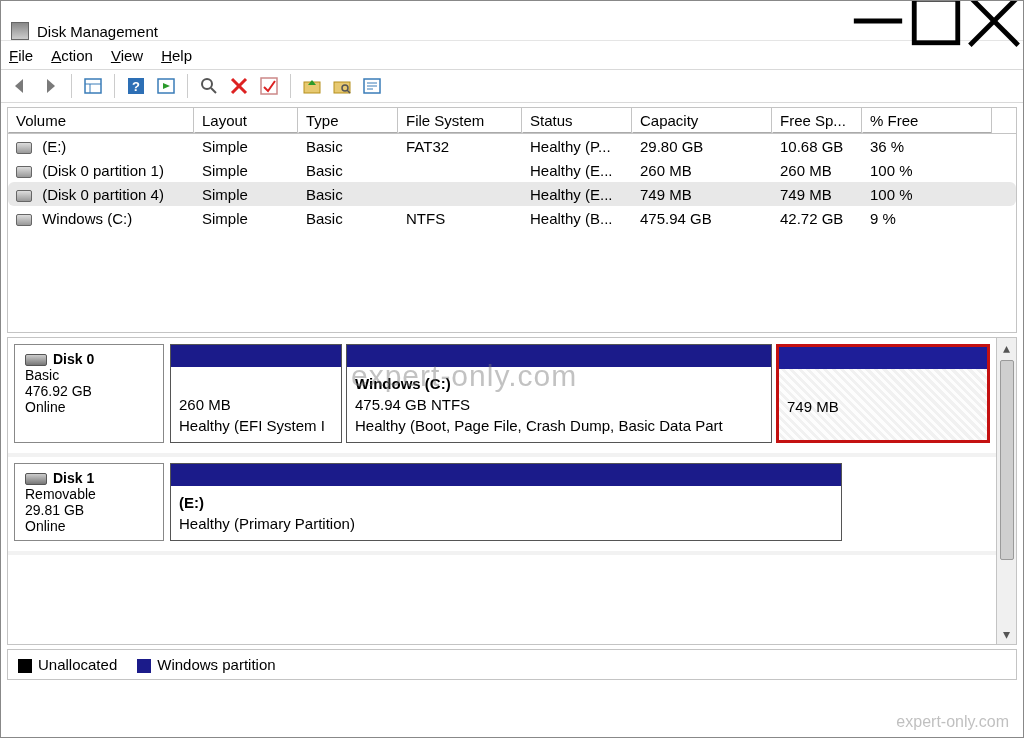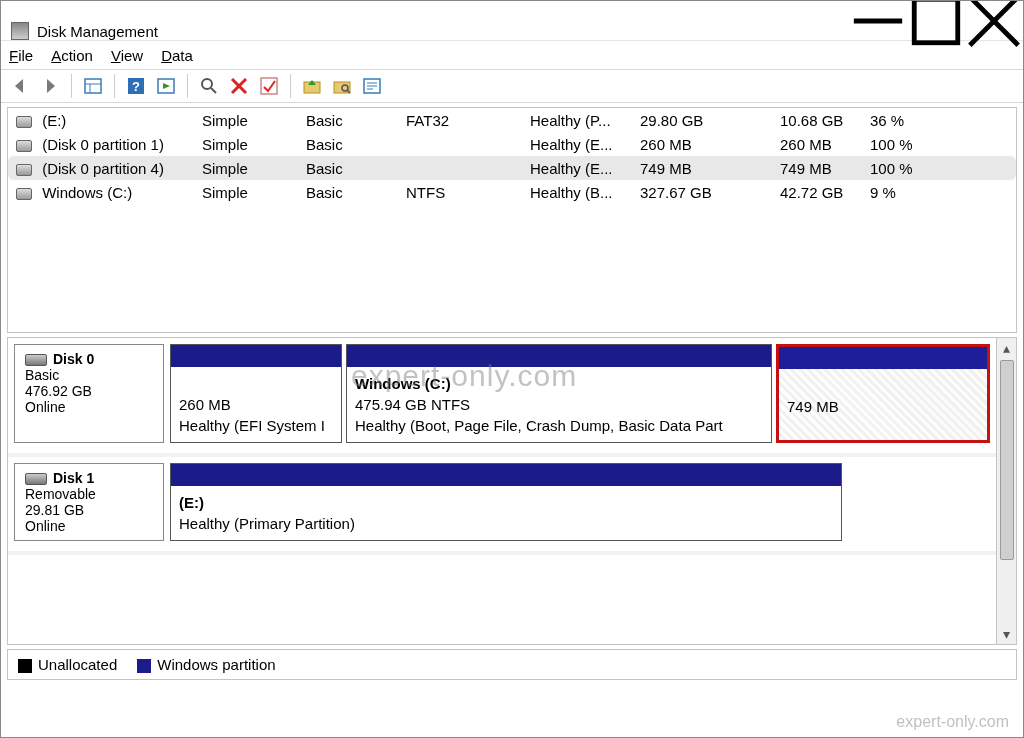--- a/index.html
+++ b/index.html
@@ -139,21 +139,21 @@
           <line x1="11" y1="1" x2="1" y2="11"></line>
         </svg>
     </div>
   </div>
 </div>
 
 <div class="menubar">
   <span>File</span>
   <span>Action</span>
   <span>View</span>
-  <span>Data</span>
+  <span>Help</span>
 </div>
 
 <div class="toolbar">
   <div class="tb-btn">
       <svg viewBox="0 0 20 20">
         <path d="M13 3 L5 10 L13 17 Z" fill="#7a7a7a"></path>
       </svg>
     </div>
   <div class="tb-btn">
       <svg viewBox="0 0 20 20">
@@ -218,20 +218,30 @@
       <svg viewBox="0 0 20 20">
         <rect x="2" y="3" width="16" height="14" fill="none" stroke="#3a7cb8" stroke-width="1.5"></rect>
         <line x1="5" y1="7" x2="15" y2="7" stroke="#3a7cb8"></line>
         <line x1="5" y1="10" x2="15" y2="10" stroke="#3a7cb8"></line>
         <line x1="5" y1="13" x2="11" y2="13" stroke="#3a7cb8"></line>
       </svg>
     </div>
 </div>
 
 <div class="vol-table">
+  <div class="vol-head">
+    <div class="c-volume">Volume</div>
+    <div class="c-layout">Layout</div>
+    <div class="c-type">Type</div>
+    <div class="c-fs">File System</div>
+    <div class="c-status">Status</div>
+    <div class="c-cap">Capacity</div>
+    <div class="c-free">Free Sp...</div>
+    <div class="c-pct">% Free</div>
+  </div>
   <div id="vol-rows">
       <div class="vol-row">
         <div class="c-volume"><span class="drive-glyph"></span> (E:)</div>
         <div class="c-layout">Simple</div>
         <div class="c-type">Basic</div>
         <div class="c-fs">FAT32</div>
         <div class="c-status">Healthy (P...</div>
         <div class="c-cap">29.80 GB</div>
         <div class="c-free">10.68 GB</div>
         <div class="c-pct">36 %</div>
@@ -255,21 +265,21 @@
         <div class="c-cap">749 MB</div>
         <div class="c-free">749 MB</div>
         <div class="c-pct">100 %</div>
       </div>
       <div class="vol-row">
         <div class="c-volume"><span class="drive-glyph"></span> Windows  (C:)</div>
         <div class="c-layout">Simple</div>
         <div class="c-type">Basic</div>
         <div class="c-fs">NTFS</div>
         <div class="c-status">Healthy (B...</div>
-        <div class="c-cap">327.67 GB</div>
+        <div class="c-cap">475.94 GB</div>
         <div class="c-free">42.72 GB</div>
         <div class="c-pct">9 %</div>
       </div>
     </div>
 </div>
 
 <div class="graph-wrap">
   <div class="graph-body" id="graph-body">
       <div class="disk-row">
         <div class="disk-hdr">

